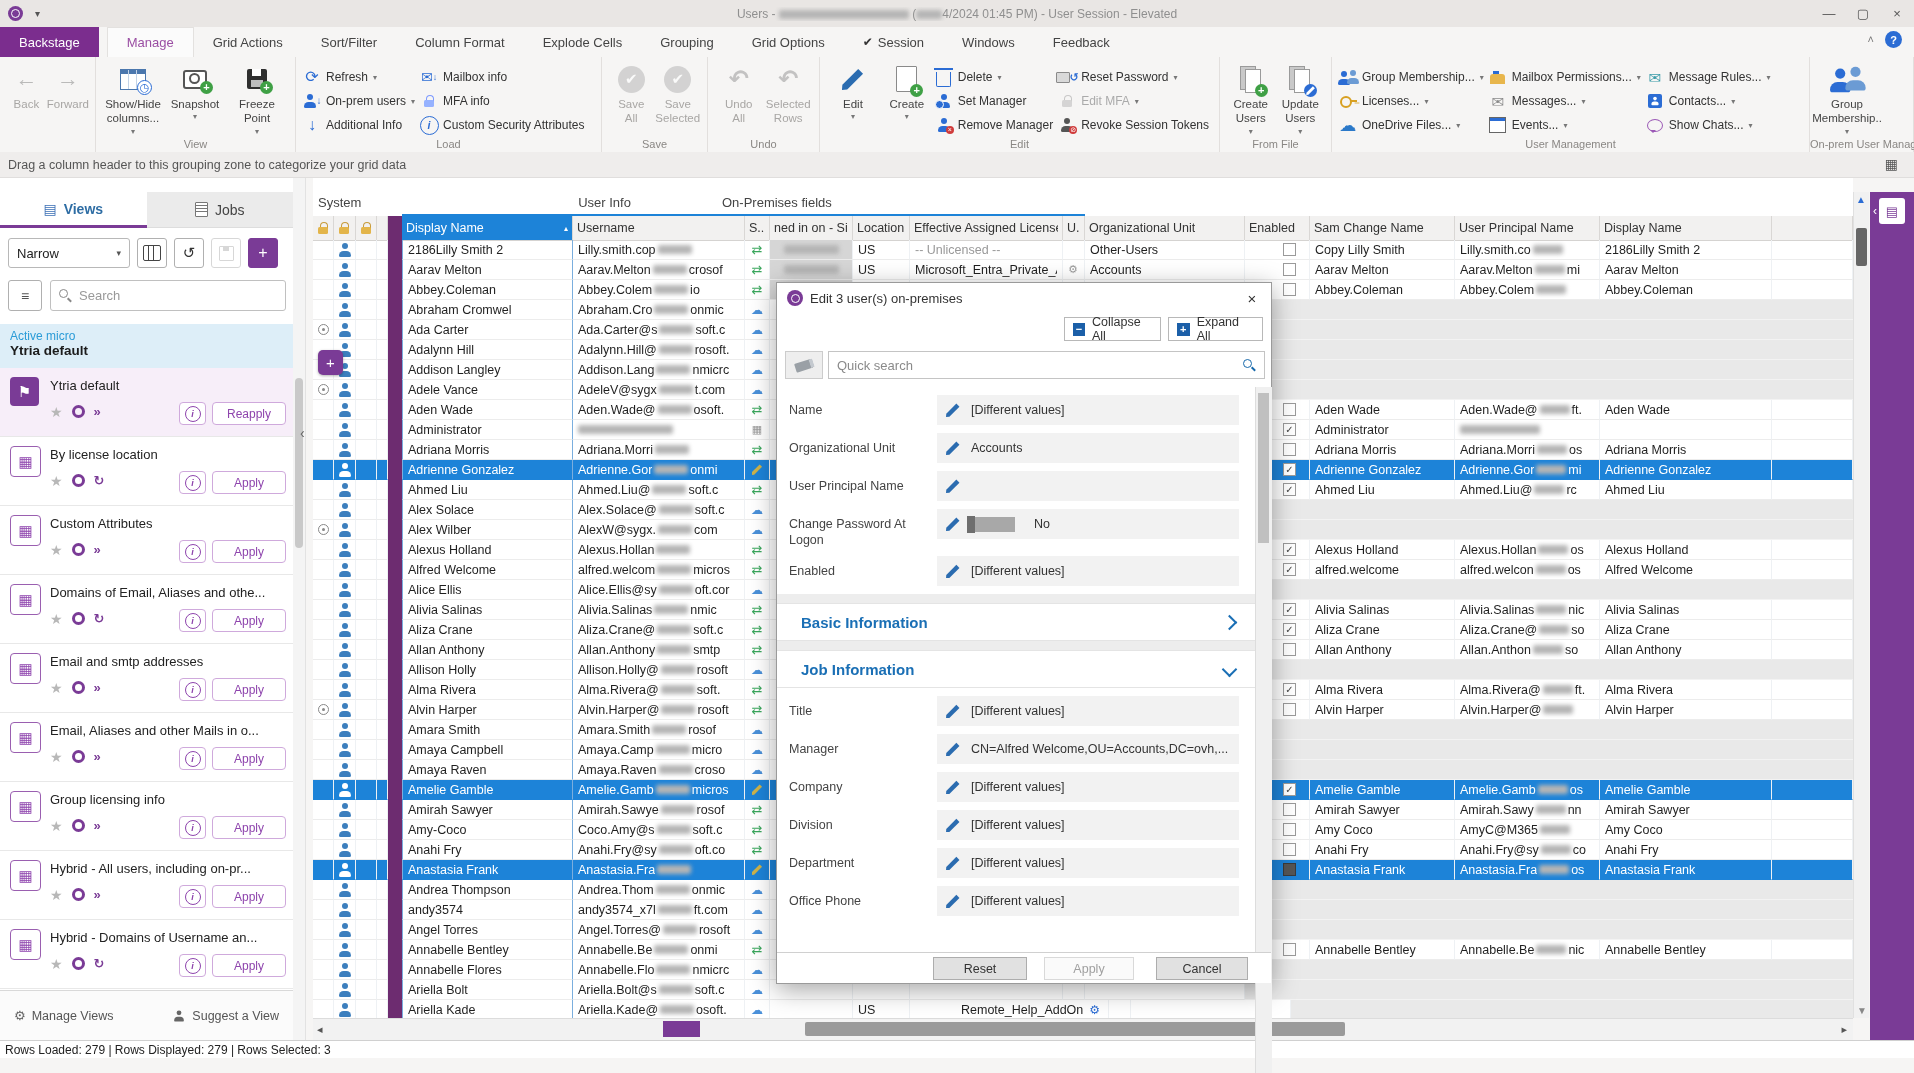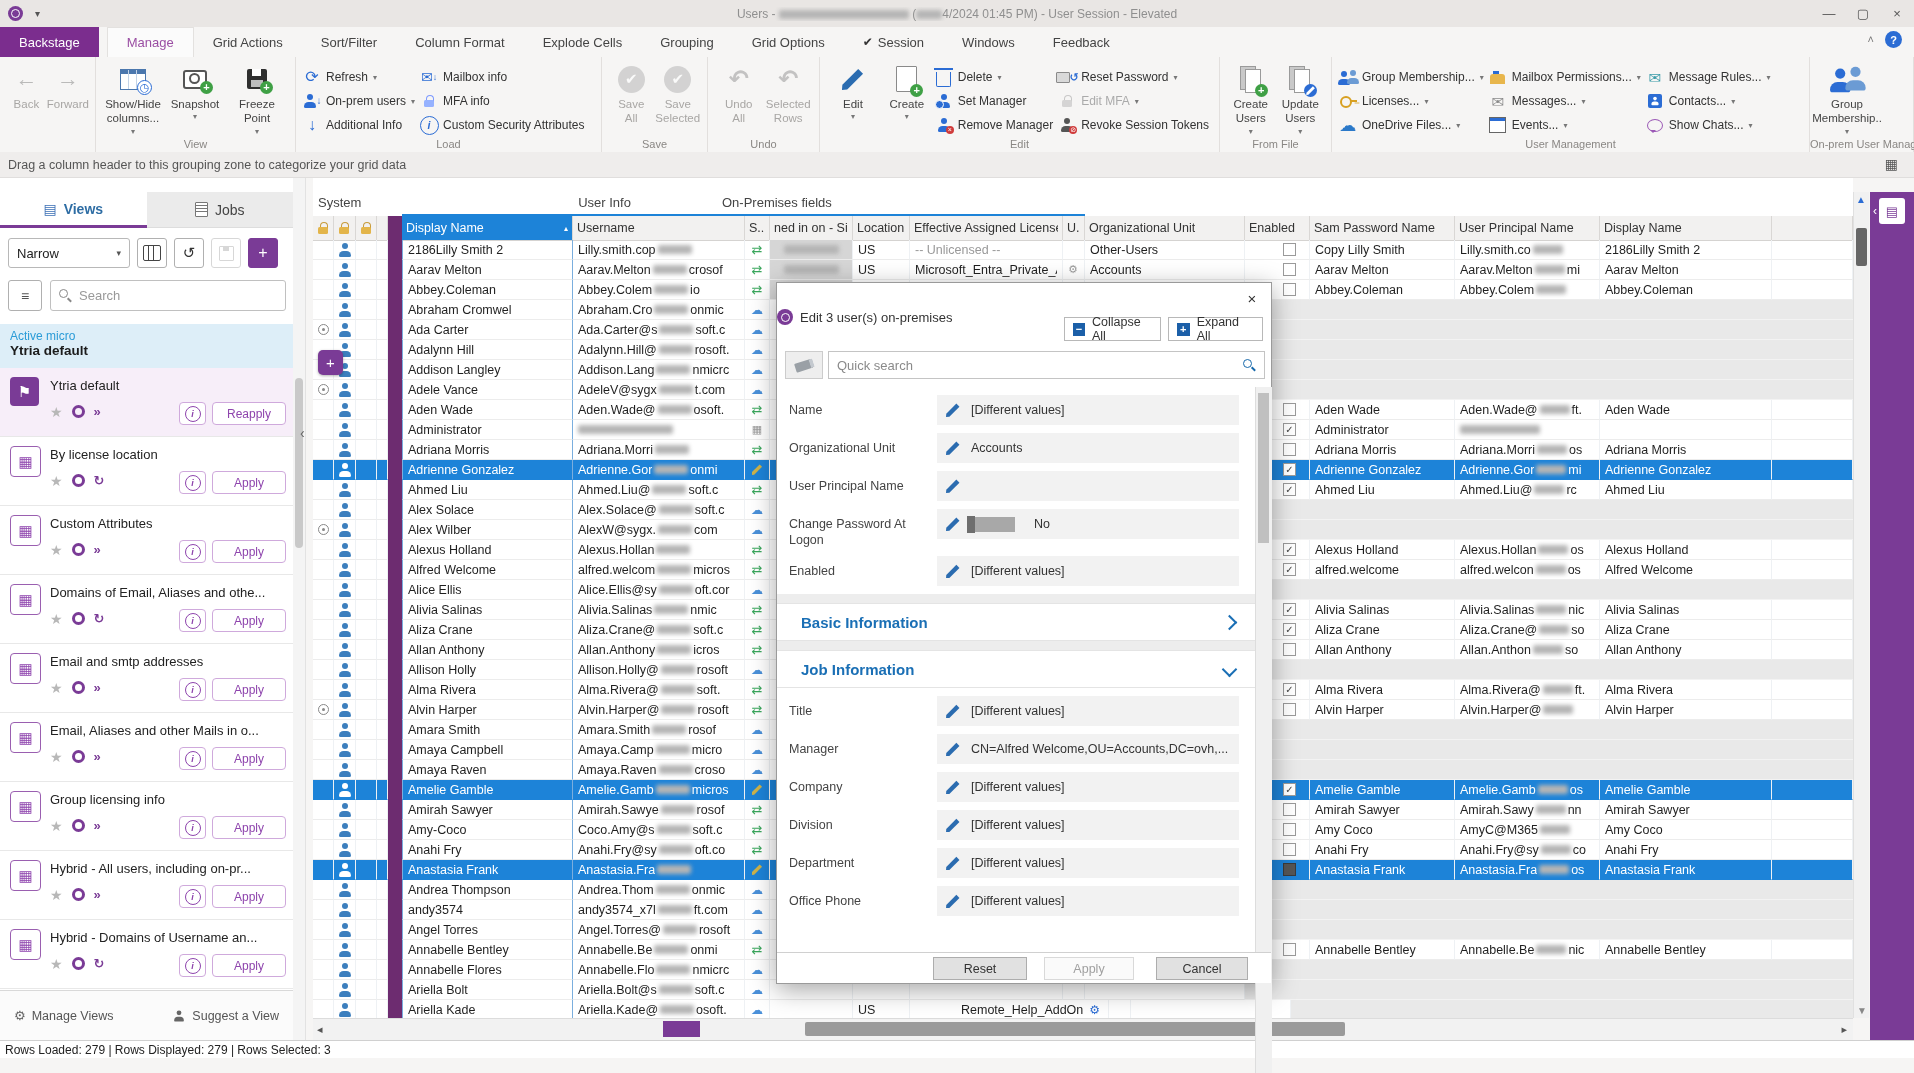--- a/index.html
+++ b/index.html
@@ -165,21 +165,21 @@
   #vscroll{position:absolute;left:1853px;top:192px;width:16px;height:826px;background:#f1f1f1;border-left:1px solid #e0e0e0;box-sizing:border-box;}
   #vscroll .up{position:absolute;top:2px;left:2px;color:#2b6cd4;font-size:10px;}
   #vscroll .dn{position:absolute;bottom:2px;left:3px;color:#888;font-size:10px;}
   #vscroll .thumb{position:absolute;left:2px;top:36px;width:11px;height:38px;background:#666;border-radius:2px;}
   #rightpanel{position:absolute;left:1870px;top:192px;width:44px;height:848px;background:#7a3b96;}
   #rightpanel .tool{position:absolute;left:3px;top:6px;display:flex;align-items:center;color:#fff;gap:2px;font-size:12px;}
   #rightpanel .box{width:26px;height:26px;background:#fff;border-radius:3px;display:flex;align-items:center;justify-content:center;color:#7a3b96;font-size:13px;}
 
   
   #modal{position:absolute;left:776px;top:282px;width:496px;height:702px;background:#fff;border:1px solid #9a9a9a;box-shadow:0 6px 24px rgba(0,0,0,.35);box-sizing:border-box;z-index:20;}
-  #modal .mtitle{position:absolute;left:0;top:7px;display:flex;align-items:center;gap:7px;font-size:13px;color:#333;margin-top:19px;}
+  #modal .mtitle{position:absolute;left:10px;top:7px;display:flex;align-items:center;gap:7px;font-size:13px;color:#333;}
   #modal .mclose{position:absolute;right:8px;top:5px;width:22px;height:20px;display:flex;align-items:center;justify-content:center;font-size:15px;color:#333;}
   .mtop{position:absolute;top:34px;height:24px;display:flex;align-items:center;gap:3px;border:1px solid #b8b8b8;background:#fff;font-size:12.5px;color:#333;padding:0 8px;box-sizing:border-box;}
   .sqico{width:13px;height:13px;background:#1b5fa8;color:#fff;font-size:11px;font-weight:bold;display:inline-flex;align-items:center;justify-content:center;margin-right:4px;}
   #msearchrow{position:absolute;left:8px;top:68px;display:flex;gap:5px;}
   #meraser{width:38px;height:28px;background:#eee;border:1px solid #ccc;display:flex;align-items:center;justify-content:center;box-sizing:border-box;}
   #msearch{width:437px;height:28px;border:1px solid #c4c4c4;display:flex;align-items:center;padding:0 8px;box-sizing:border-box;color:#8a8a8a;font-size:13px;justify-content:space-between;}
   #msearch .ic-search{color:#1769ab;font-weight:bold;}
   #mcontent{position:absolute;left:0;top:104px;width:478px;height:848px;}
   .msec{position:relative;background:#fff;}
   .msechdr{height:36px;display:flex;align-items:center;justify-content:space-between;padding:0 20px 0 24px;border-top:1px solid #e4e4e4;border-bottom:1px solid #e4e4e4;}
@@ -843,21 +843,21 @@
         <div class="hcell" style="width: 22px;">
           <span class="nowrap">U...</span>
         </div>
         <div class="hcell" style="width: 160px;">
           <span class="nowrap">Organizational Unit</span>
         </div>
         <div class="hcell" style="width: 65px;">
           <span class="nowrap">Enabled</span>
         </div>
         <div class="hcell" style="width: 145px;">
-          <span class="nowrap">Sam Password Name</span>
+          <span class="nowrap">Sam Change Name</span>
         </div>
         <div class="hcell" style="width: 145px;">
           <span class="nowrap">User Principal Name</span>
         </div>
         <div class="hcell" style="width: 172px;">
           <span class="nowrap">Display Name</span>
         </div>
         <div class="hcell" style="width: 81px;">
           <span class="nowrap"></span>
         </div>
@@ -1479,21 +1479,21 @@
           <div class="cell sysc" style="width: 22px;">
             <span class="ic-person personblue"></span>
           </div>
           <div class="cell sysc" style="width: 21px;"></div>
           <div class="cell sysc" style="width: 11px;"></div>
           <div class="cell c-strip" style="width: 14px;"></div>
           <div class="cell c-dn" style="width: 171px;">Allan Anthony</div>
           <div class="cell" style="width: 172px;">
             <span class="nowrap">Allan.Anthony</span>
             <span class="redact" style="width: 34px; margin: 0px 2px;"></span>
-            <span>icros</span>
+            <span>smtp</span>
           </div>
           <div class="cell sysc" style="width: 25px;">
             <span class="glyph" style="color: rgb(58, 166, 92); font-size: 13px;">⇄</span>
           </div>
           <div class="cell" style="width: 83px;"></div>
           <div class="cell" style="width: 57px;"></div>
           <div class="cell" style="width: 153px;"></div>
           <div class="cell" style="width: 22px;"></div>
           <div class="cell" style="width: 160px;"></div>
           <div class="cell" style="width: 65px;">

